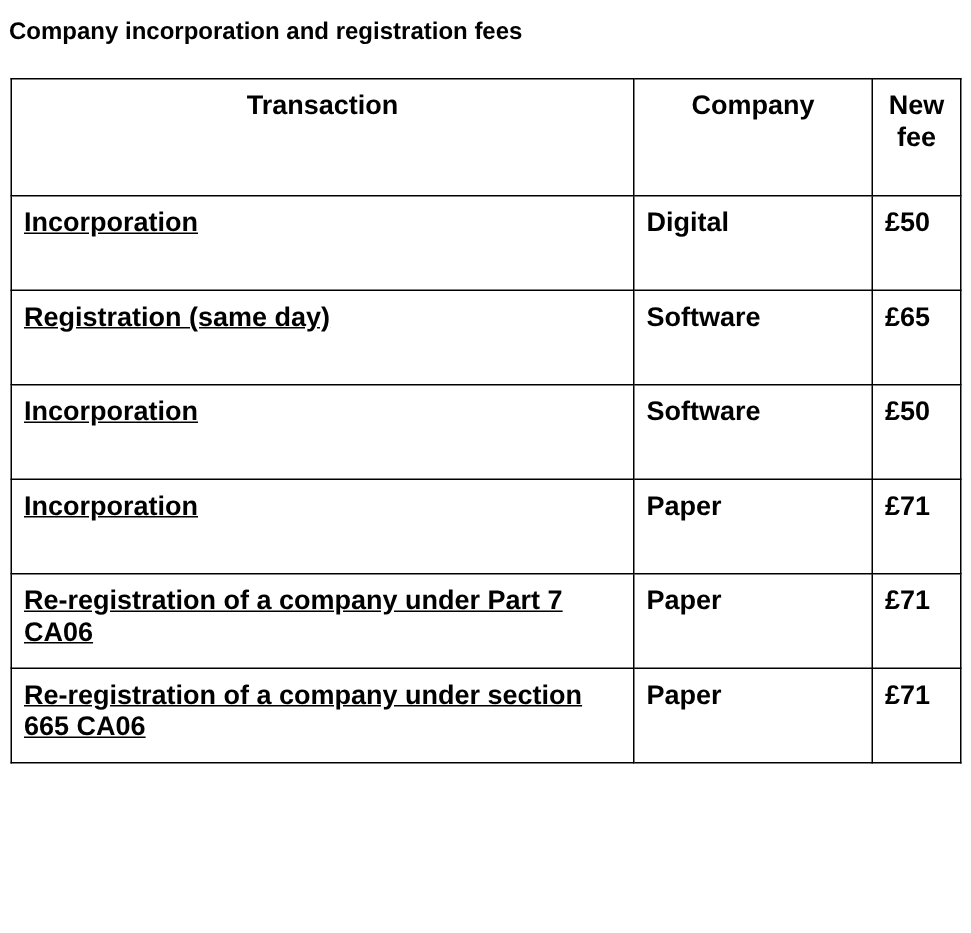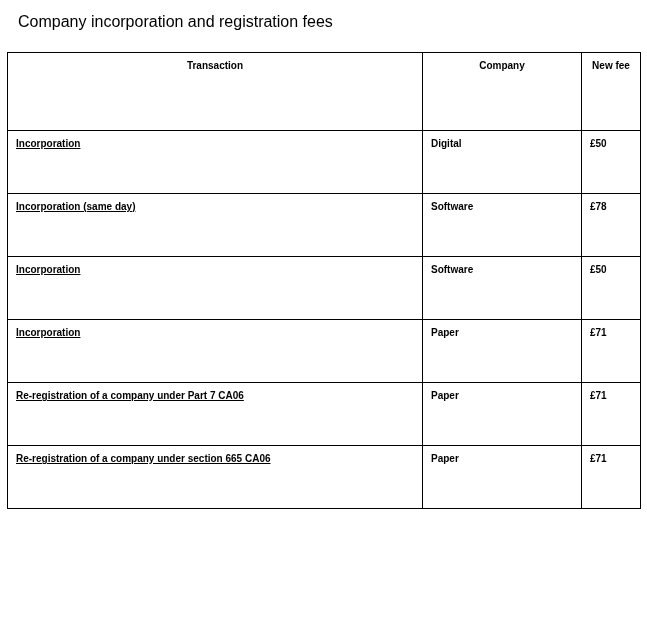--- a/index.html
+++ b/index.html
@@ -10,42 +10,42 @@
     width: 647px;
     height: 622px;
     overflow: hidden;
     background: #ffffff;
     color: #000000;
     font-family: "Liberation Sans", sans-serif;
     position: relative;
   }
   .page-title {
     font-size: 16px;
-    font-weight: normal;
-    margin: 12px 0 0 18px;
+    font-weight: bold;
+    margin: 12px 0 0 6px;
     line-height: 1.2;
     letter-spacing: 0;
   }
   table.fees-table {
     position: absolute;
     left: 7px;
     top: 52px;
     width: 633px;
     border-collapse: collapse;
     table-layout: fixed;
     background: #ffffff;
   }
   col.c-transaction { width: 415px; }
   col.c-channel     { width: 159px; }
   col.c-fee         { width: 59px; }
   th, td {
     border: 1px solid #000000;
     vertical-align: top;
     padding: 7px 8px;
-    font-size: 10px;
+    font-size: 18px;
     line-height: 1.15;
     box-sizing: border-box;
     overflow: hidden;
   }
   th {
     font-weight: bold;
     text-align: center;
     height: 78px;
   }
   td {
@@ -78,23 +78,23 @@
       </tr>
     </thead>
     <tbody id="tbody">
   <tr>
     <td class="transaction">Incorporation</td>
     <td class="channel">Digital</td>
     <td class="fee">£50</td>
   </tr>
 
   <tr>
-    <td class="transaction">Incorporation (same day)</td>
+    <td class="transaction">Registration (same day)</td>
     <td class="channel">Software</td>
-    <td class="fee">£78</td>
+    <td class="fee">£65</td>
   </tr>
 
   <tr>
     <td class="transaction">Incorporation</td>
     <td class="channel">Software</td>
     <td class="fee">£50</td>
   </tr>
 
   <tr>
     <td class="transaction">Incorporation</td>

